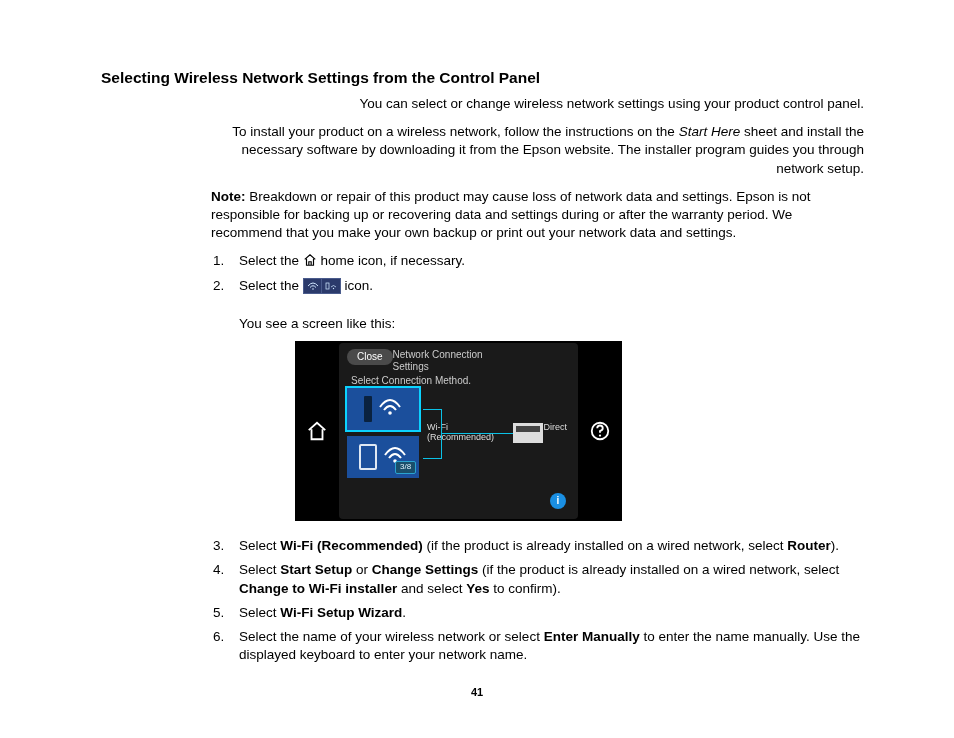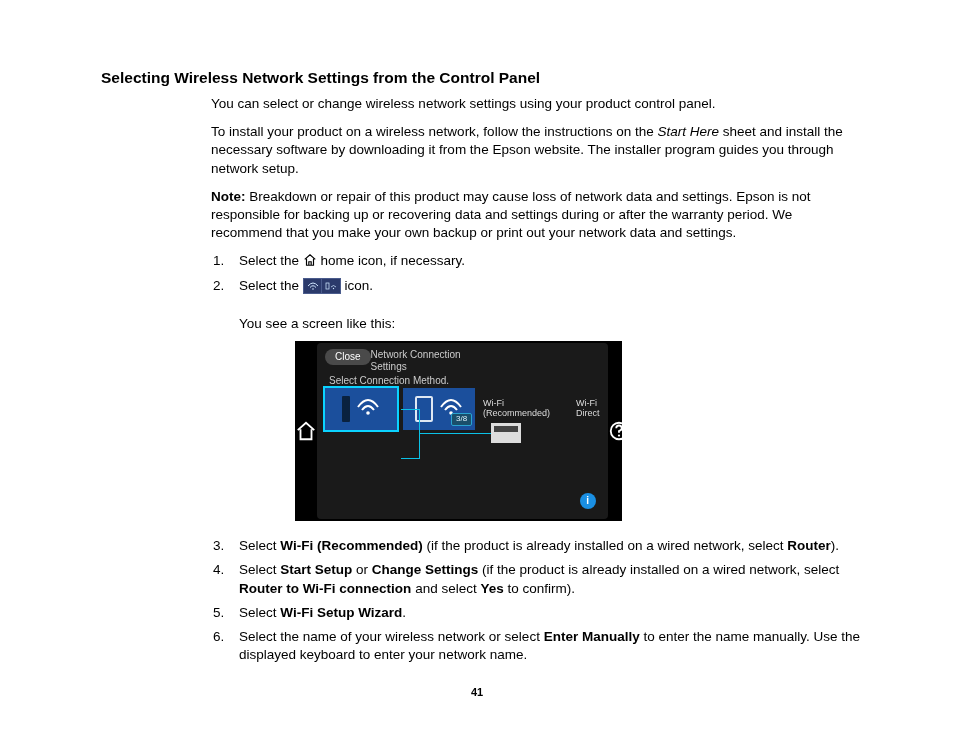--- a/index.html
+++ b/index.html
@@ -16,21 +16,21 @@
     font-size: 13.5px;
     line-height: 1.35;
     color: #000;
   }
   .heading {
     font-weight: bold;
     font-size: 15.5px;
     margin-left: -55px;
     margin-bottom: 6px;
   }
-  .para { margin-left: 55px; margin-bottom: 10px; }
+  .para { margin-left: 55px; margin-bottom: 10px; text-align: right; }
   .note-row { margin-left: 55px; margin-bottom: 10px; }
   .note-row b { font-weight: bold; }
   .emph { font-style: italic; }
   ol {
     margin: 0 0 0 55px;
     padding-left: 20px;
     list-style: none;
     counter-reset: step;
   }
   ol > li {
@@ -119,21 +119,21 @@
     margin-left: 4px;
     margin-bottom: 0;
   }
   .options {
     display: flex;
     gap: 8px;
     align-items: center;
   }
   .opt-icons {
     display: flex;
-    flex-direction: row;
+    flex-direction: column;
     gap: 6px;
   }
   .opt-tile {
     width: 72px;
     height: 42px;
     background: #1b4f9c;
     display: flex;
     align-items: center;
     justify-content: center;
     gap: 6px;
@@ -316,21 +316,21 @@
               <circle cx="12" cy="17" r="1.2" fill="#fff"></circle>
             </svg>
         </div>
       </div>
     </li>
 
     <li>
       <span>Select </span><b>Wi-Fi (Recommended)</b><span> (if the product is already installed on a wired network, select </span><b>Router</b><span>).</span>
     </li>
     <li>
-      <span>Select </span><b>Start Setup</b><span> or </span><b>Change Settings</b><span> (if the product is already installed on a wired network, select </span><b>Router to Wi-Fi connection</b><span> and select </span><b>Yes</b><span> to confirm).</span>
+      <span>Select </span><b>Start Setup</b><span> or </span><b>Change Settings</b><span> (if the product is already installed on a wired network, select </span><b>Change to Wi-Fi installer</b><span> and select </span><b>Yes</b><span> to confirm).</span>
     </li>
     <li>
       <span>Select </span><b>Wi-Fi Setup Wizard</b><span>.</span>
     </li>
     <li>
       <span>Select the name of your wireless network or select </span><b>Enter Manually</b><span> to enter the name manually. Use the displayed keyboard to enter your network name.</span>
     </li>
   </ol>
 </div>
 

